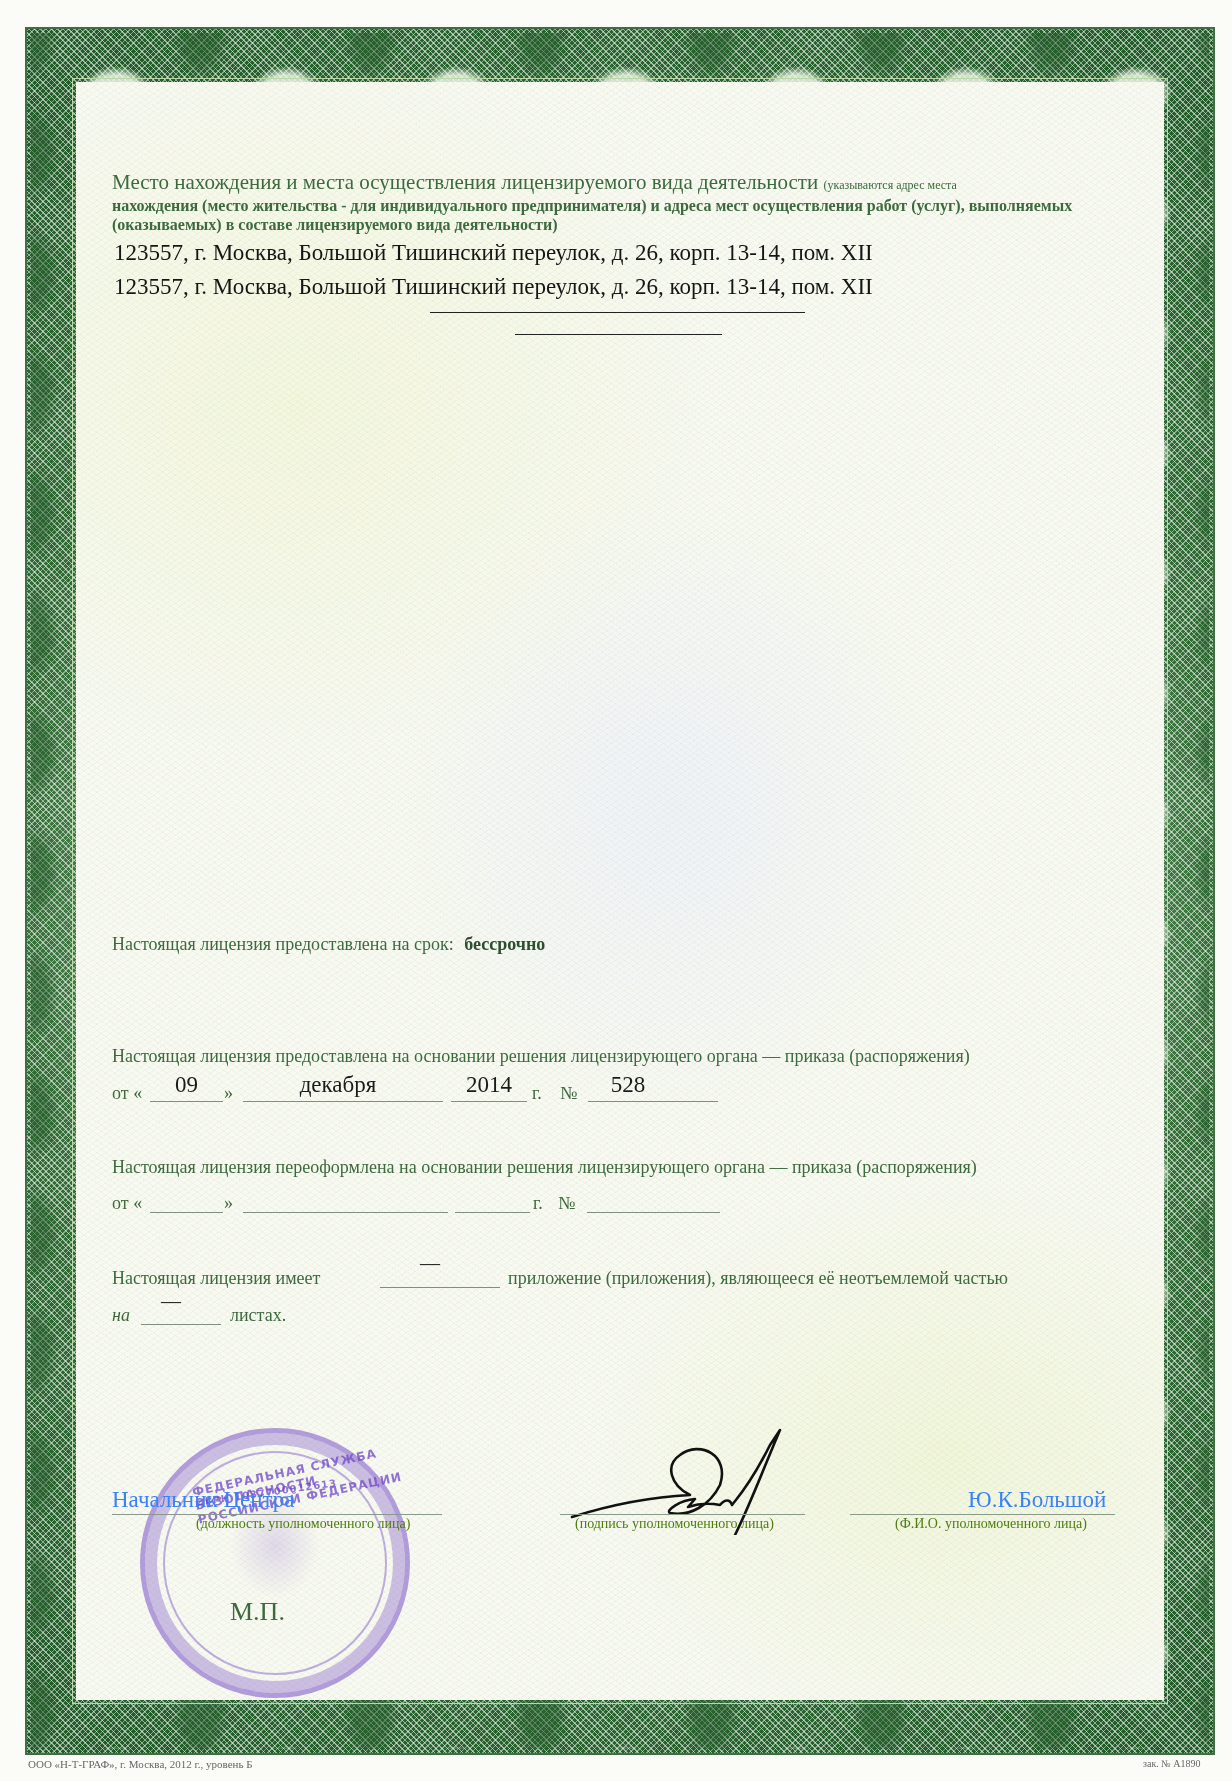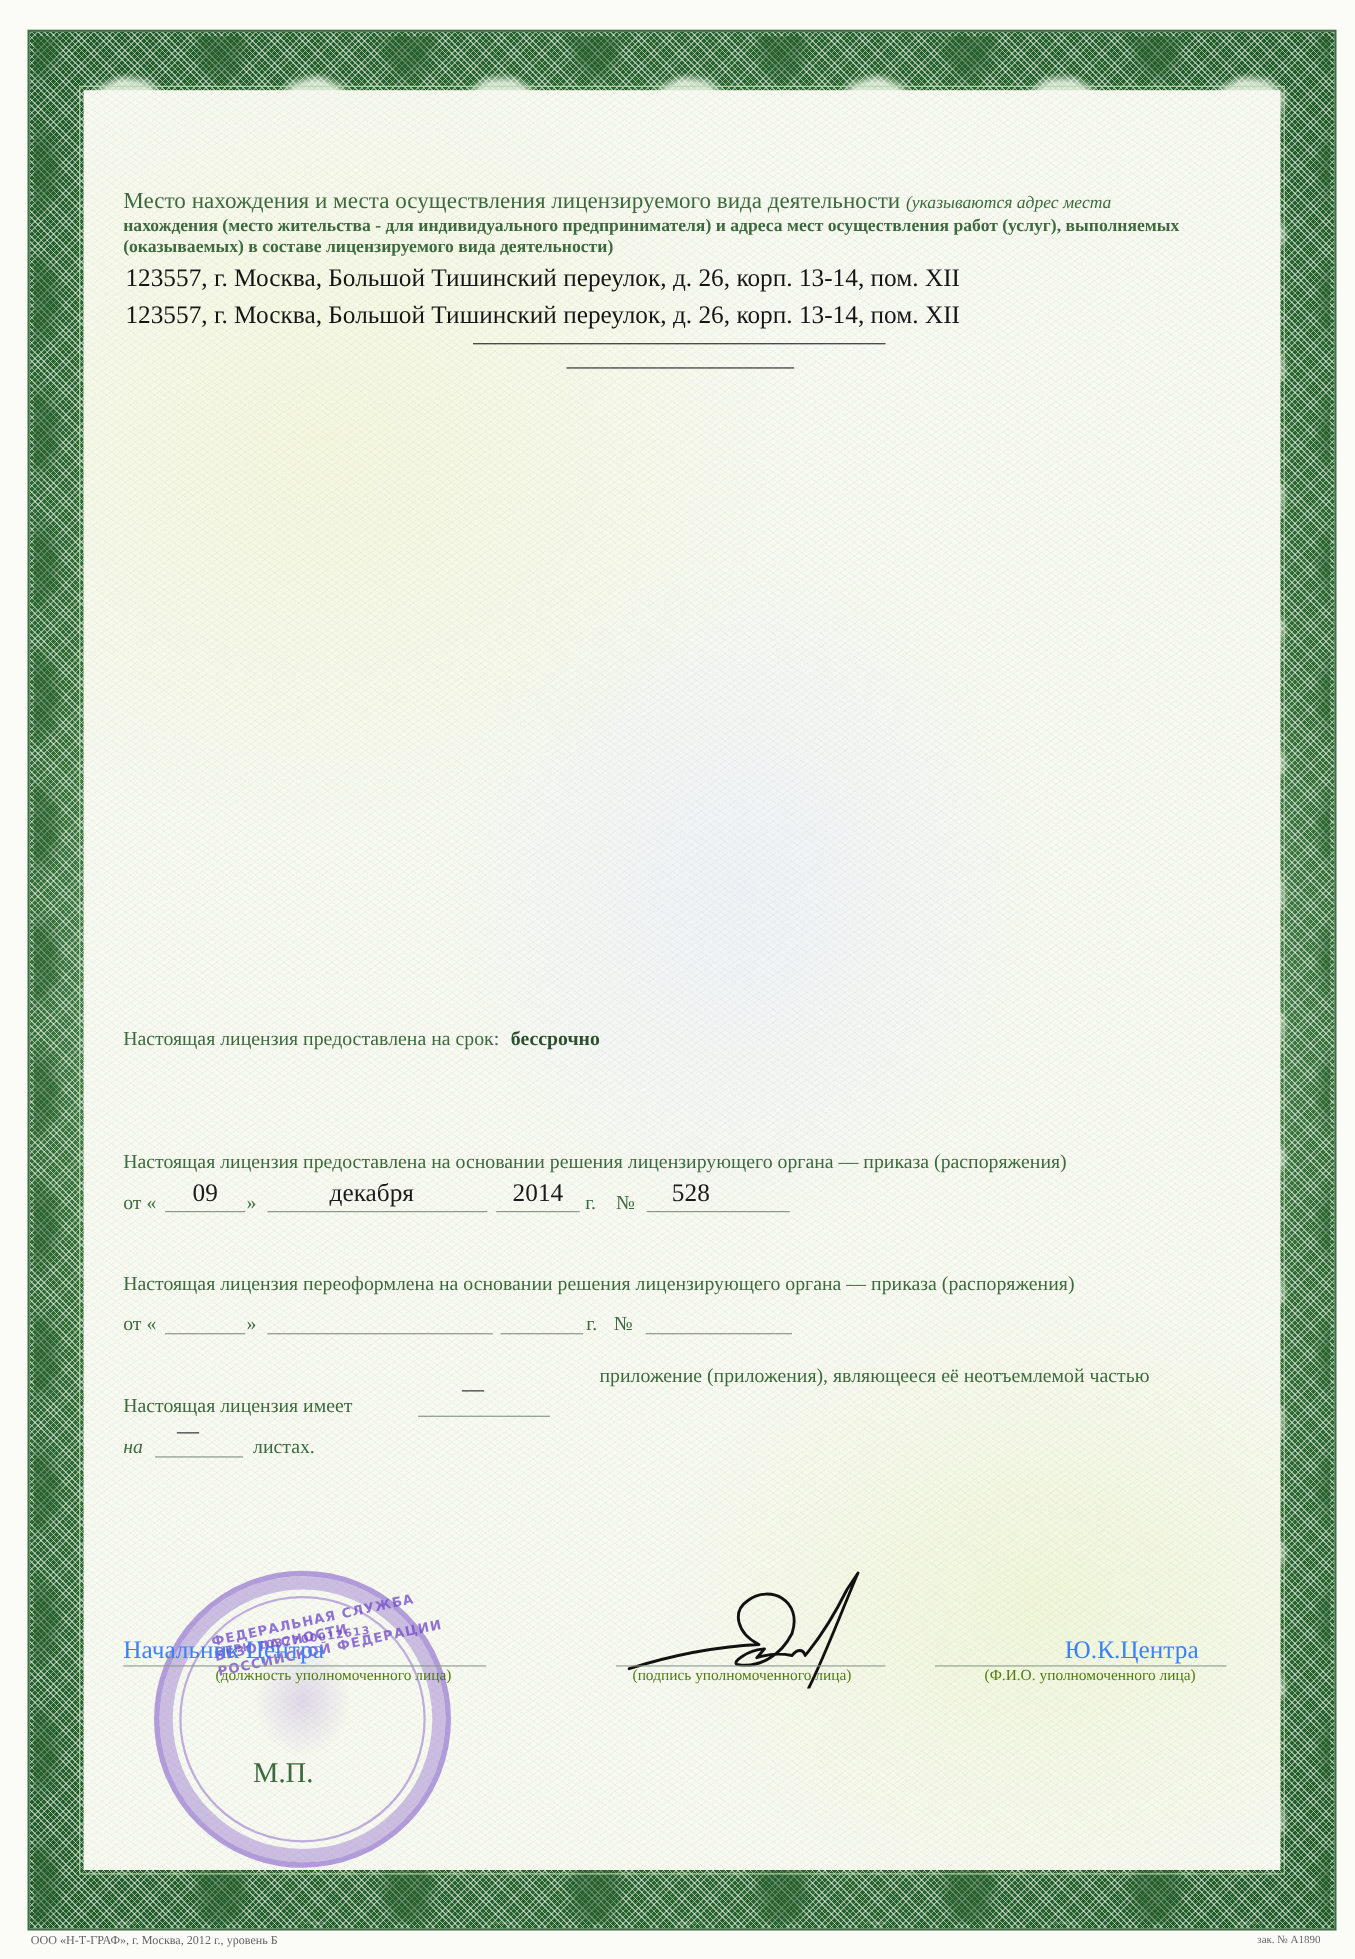--- a/index.html
+++ b/index.html
@@ -35,21 +35,21 @@
       radial-gradient(ellipse 600px 500px at 20% 20%, #f4f7dc 0%, transparent 70%),
       radial-gradient(ellipse 500px 400px at 80% 85%, #f1f6d8 0%, transparent 70%),
       radial-gradient(ellipse 400px 450px at 55% 45%, #eef2f6 0%, transparent 70%),
       #f8f9ef;
   }
   
   .green { color:#3c6a3e; }
   .black { color:#3b82f6; }
   .abs { position:absolute; white-space:nowrap; }
   .heading { left:112px; top:171px; font-size:21px; line-height:23px; width:1000px; white-space:normal; }
-  .heading .small { font-size:16px;font-style:italic; }
+  .heading .small { font-size:12px; }
   .sub-line { font-size:16px; line-height:20px;font-weight:bold; }
   .addr { left:114px; font-size:23px; color:#151515; }
   .rule { position:absolute; height:1px; background:#222; }
   .field-label { font-size:18px; color:#3c6a3e; }
   .bold-val { font-weight:bold; color:#2c4f30; }
   .filled { position:absolute; font-size:23px; color:#1a1a1a; text-align:center; }
   .uline { position:absolute; height:1px; background:#7f8f80; }
   .sig-caption { font-size:14px; color:#4d7c0f; }
   .footer-left { left:28px; top:1758px; font-size:11px; color:#666; }
   .footer-right { left:1143px; top:1758px; font-size:10px; color:#666; }
@@ -119,21 +119,21 @@
 <div class="abs field-label" style="left:224px; top:1193px;">»</div>
 <div class="uline" style="left:243px; top:1212px; width:205px;"></div>
 <div class="uline" style="left:455px; top:1212px; width:75px;"></div>
 <div class="abs field-label" style="left:533px; top:1193px;">г.</div>
 <div class="abs field-label" style="left:558px; top:1193px;">№</div>
 <div class="uline" style="left:587px; top:1212px; width:133px;"></div>
 
 <div class="abs field-label" style="left:112px; top:1268px;">Настоящая лицензия имеет</div>
 <div class="uline" style="left:380px; top:1287px; width:120px;"></div>
 <div class="filled" style="left:380px; top:1252px; width:100px; font-size:20px;">—</div>
-<div class="abs field-label" style="left:508px; top:1240px;margin-left:37px;">приложение (приложения), являющееся её неотъемлемой частью</div>
+<div class="abs field-label" style="left:508px; top:1268px;">приложение (приложения), являющееся её неотъемлемой частью</div>
 <div class="abs field-label" style="left:112px; top:1305px;font-style:italic;">на</div>
 <div class="uline" style="left:141px; top:1324px; width:80px;"></div>
 <div class="filled" style="left:141px; top:1290px; width:60px; font-size:20px;">—</div>
 <div class="abs field-label" style="left:230px; top:1305px;">листах.</div>
 
 <div class="stamp">
   <div class="stamp-ring"></div>
   <div class="stamp-center"></div>
   <div class="stamp-text" style="left:48px; top:30px; transform:rotate(-12deg); font-size:12px;">ФЕДЕРАЛЬНАЯ СЛУЖБА БЕЗОПАСНОСТИ РОССИЙСКОЙ ФЕДЕРАЦИИ</div>
   <div class="stamp-text" style="left:50px; top:54px; transform:rotate(-8deg); font-size:10px;">ОГРН 1037700012613</div>
@@ -142,20 +142,20 @@
 <div class="abs black" style="left:112px; top:1487px; font-size:23px;">Начальник Центра</div>
 <div class="uline" style="left:112px; top:1514px; width:330px; background:#8a9a8a;"></div>
 <div class="abs sig-caption" style="left:196px; top:1516px;">(должность уполномоченного лица)</div>
 
 <svg class="signature" viewBox="0 0 240 110">
   <path d="M2,92 C40,80 80,72 120,70 C100,60 95,40 110,30 C130,15 160,30 150,60 C140,80 120,92 100,88 C95,86 110,75 125,74 L118,82 C130,78 140,78 150,80 C155,74 160,74 162,80 C168,72 180,60 200,20 L210,5 C195,40 180,80 165,110" fill="none" stroke="#111" stroke-width="2.6" stroke-linecap="round" stroke-linejoin="round"></path>
 </svg>
 <div class="uline" style="left:560px; top:1514px; width:245px; background:#8a9a8a;"></div>
 <div class="abs sig-caption" style="left:575px; top:1516px;">(подпись уполномоченного лица)</div>
 
-<div class="abs black" style="left:968px; top:1487px; font-size:23px;">Ю.К.Центра</div>
+<div class="abs black" style="left:968px; top:1487px; font-size:23px;">Ю.К.Большой</div>
 <div class="uline" style="left:850px; top:1514px; width:265px; background:#8a9a8a;"></div>
 <div class="abs sig-caption" style="left:895px; top:1516px;">(Ф.И.О. уполномоченного лица)</div>
 
 <div class="abs" style="left:230px; top:1597px; font-size:26px; color:#3c6a3e;">М.П.</div>
 
 <div class="abs footer-left">ООО «Н-Т-ГРАФ», г. Москва, 2012 г., уровень Б</div>
 <div class="abs footer-right">зак. № А1890</div>
 
 </body></html>

